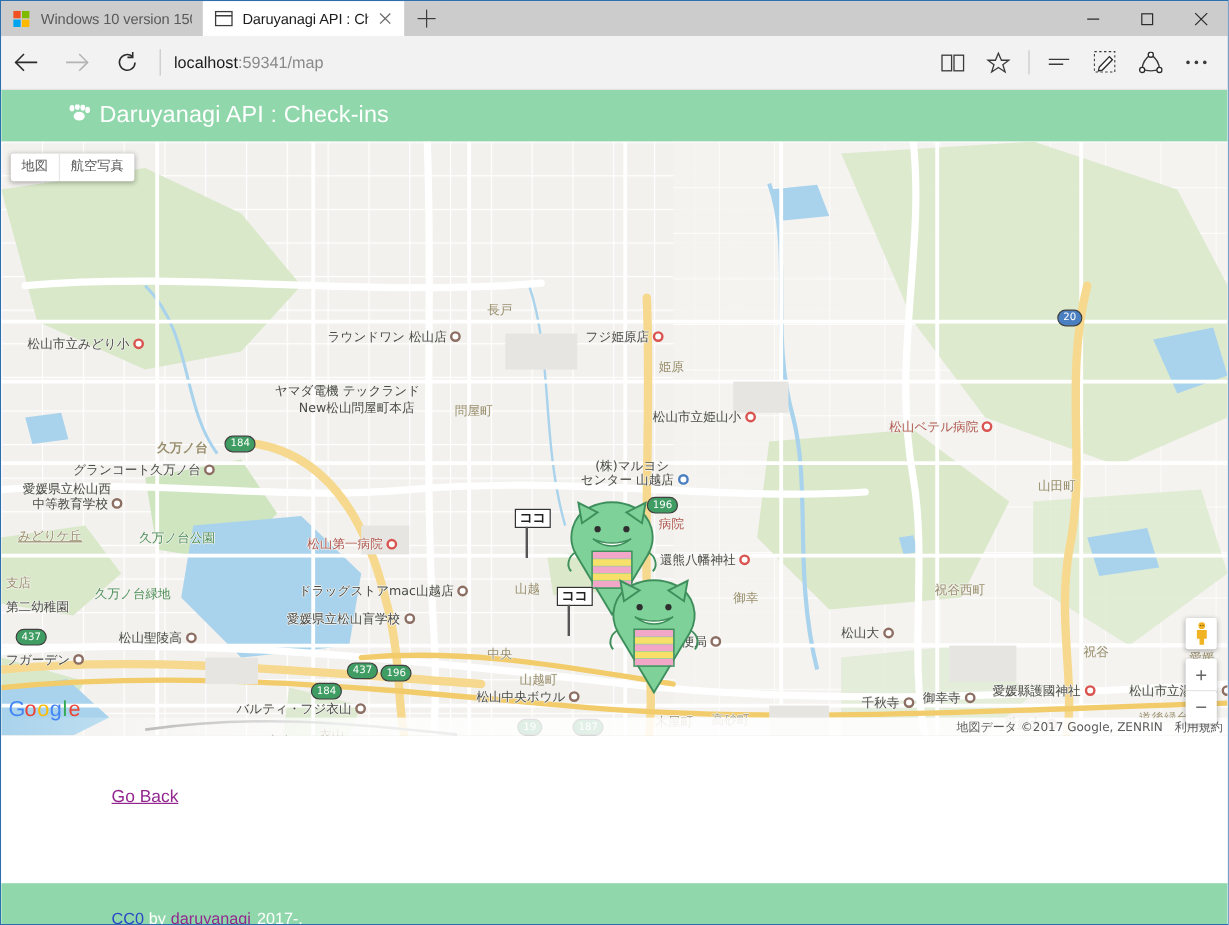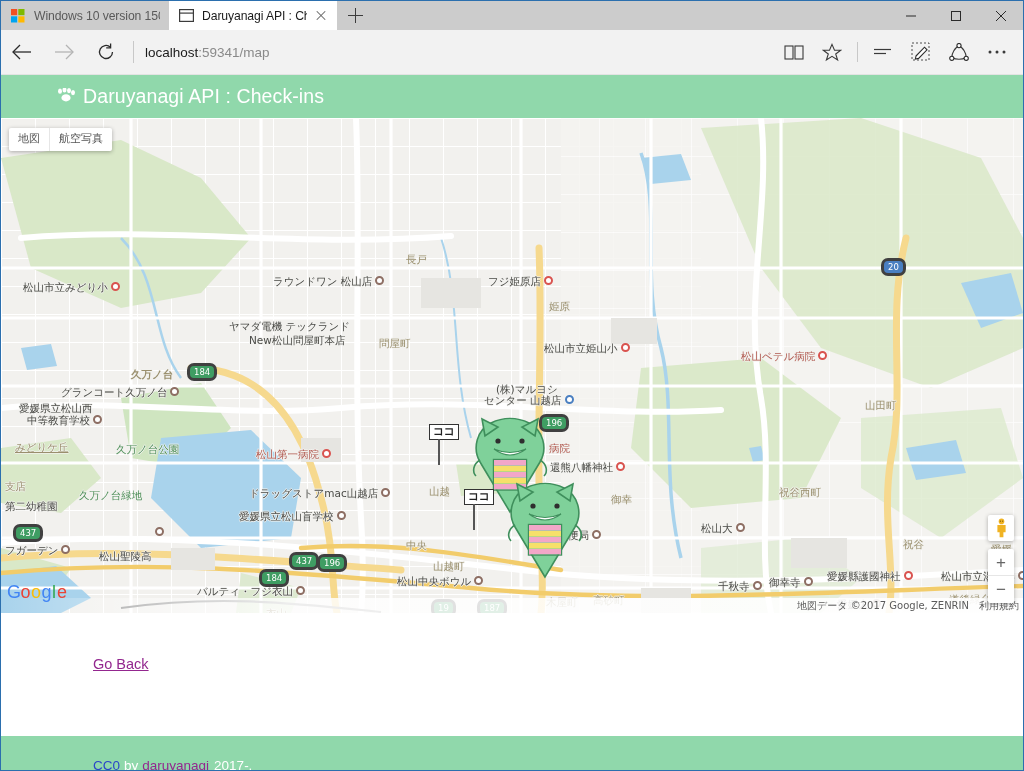--- a/index.html
+++ b/index.html
@@ -248,21 +248,21 @@
     position:absolute; width:9px; height:9px; border-radius:50%;
     border:2px solid #8d6e63; background:#fff;
   }
   .poi-dot.red { border-color:#d9534f; }
   .poi-dot.blue{ border-color:#4a7fc1; }
 
   .shield {
     position:absolute; background:#4a7fc1; color:#fff;
     font-size:8.5px; font-family:"DejaVu Sans", sans-serif;
     border-radius:7px; padding:1px 4px; line-height:1.2;
-    border:3px solid #404040;
+    border:1px solid #404040;
   }
   .shield.gr { background:#3f9d63; }
 </style>
 </head>
 <body>
 
 <div id="browser-window">
 
   <div id="tab-strip">
 
@@ -518,46 +518,46 @@
           <div class="mlabel poi" style="left: 483px; top: 276px;">センター 山越店</div>
           <div class="poi-dot blue" style="left: 564px; top: 277px;"></div>
           <div class="mlabel poi" style="left: 18px; top: 284px;">愛媛県立松山西</div>
           <div class="mlabel poi" style="left: 26px; top: 296px;">中等教育学校</div>
           <div class="poi-dot" style="left: 92px; top: 297px;"></div>
           <div class="mlabel town" style="left: 864px; top: 281px;">山田町</div>
           <div class="mlabel town" style="left: 14px; top: 323px; text-decoration: underline;">みどりケ丘</div>
           <div class="mlabel green" style="left: 115px; top: 325px;">久万ノ台公園</div>
           <div class="mlabel med" style="left: 255px; top: 330px;">松山第一病院</div>
           <div class="poi-dot red" style="left: 321px; top: 331px;"></div>
-          <div class="mlabel med" style="left: 548px; top: 313px; margin-top: 11px;">病院</div>
+          <div class="mlabel med" style="left: 548px; top: 313px;">病院</div>
           <div class="mlabel poi" style="left: 549px; top: 343px;">還熊八幡神社</div>
           <div class="poi-dot red" style="left: 615px; top: 344px;"></div>
           <div class="mlabel town" style="left: 4px; top: 362px;">支店</div>
           <div class="mlabel green" style="left: 78px; top: 371px;">久万ノ台緑地</div>
           <div class="mlabel poi" style="left: 4px; top: 382px;">第二幼稚園</div>
           <div class="mlabel poi" style="left: 248px; top: 369px;">ドラッグストアmac山越店</div>
           <div class="poi-dot" style="left: 380px; top: 370px;"></div>
           <div class="mlabel town" style="left: 428px; top: 367px;">山越</div>
           <div class="mlabel town" style="left: 610px; top: 375px;">御幸</div>
           <div class="mlabel town" style="left: 778px; top: 368px;">祝谷西町</div>
           <div class="mlabel poi" style="left: 238px; top: 392px;">愛媛県立松山盲学校</div>
           <div class="poi-dot" style="left: 336px; top: 393px;"></div>
-          <div class="mlabel poi" style="left: 98px; top: 432px;">松山聖陵高</div>
+          <div class="mlabel poi" style="left: 98px; top: 408px;">松山聖陵高</div>
           <div class="poi-dot" style="left: 154px; top: 409px;"></div>
           <div class="mlabel poi" style="left: 567px; top: 411px;">便局</div>
           <div class="poi-dot" style="left: 591px; top: 412px;"></div>
           <div class="mlabel poi" style="left: 700px; top: 404px;">松山大</div>
           <div class="poi-dot" style="left: 735px; top: 405px;"></div>
           <div class="mlabel town" style="left: 902px; top: 420px;">祝谷</div>
           <div class="mlabel town" style="left: 988px; top: 407px;">エス</div>
           <div class="mlabel town" style="left: 990px; top: 425px;">愛媛</div>
           <div class="mlabel poi" style="left: 4px; top: 426px;">フガーデン</div>
           <div class="poi-dot" style="left: 60px; top: 427px;"></div>
           <div class="mlabel town" style="left: 405px; top: 421px;">中央</div>
-          <div class="mlabel town" style="left: 432px; top: 443px; font-family: Liberation Serif, serif;">山越町</div>
+          <div class="mlabel town" style="left: 432px; top: 443px;">山越町</div>
           <div class="mlabel poi" style="left: 396px; top: 457px;">松山中央ボウル</div>
           <div class="poi-dot" style="left: 473px; top: 458px;"></div>
           <div class="mlabel poi" style="left: 196px; top: 467px;">バルティ・フジ衣山</div>
           <div class="poi-dot" style="left: 295px; top: 468px;"></div>
           <div class="mlabel poi" style="left: 717px; top: 462px;">千秋寺</div>
           <div class="poi-dot" style="left: 752px; top: 463px;"></div>
           <div class="mlabel poi" style="left: 768px; top: 458px;">御幸寺</div>
           <div class="poi-dot" style="left: 803px; top: 459px;"></div>
           <div class="mlabel poi" style="left: 826px; top: 452px;">愛媛縣護國神社</div>
           <div class="poi-dot red" style="left: 903px; top: 453px;"></div>

